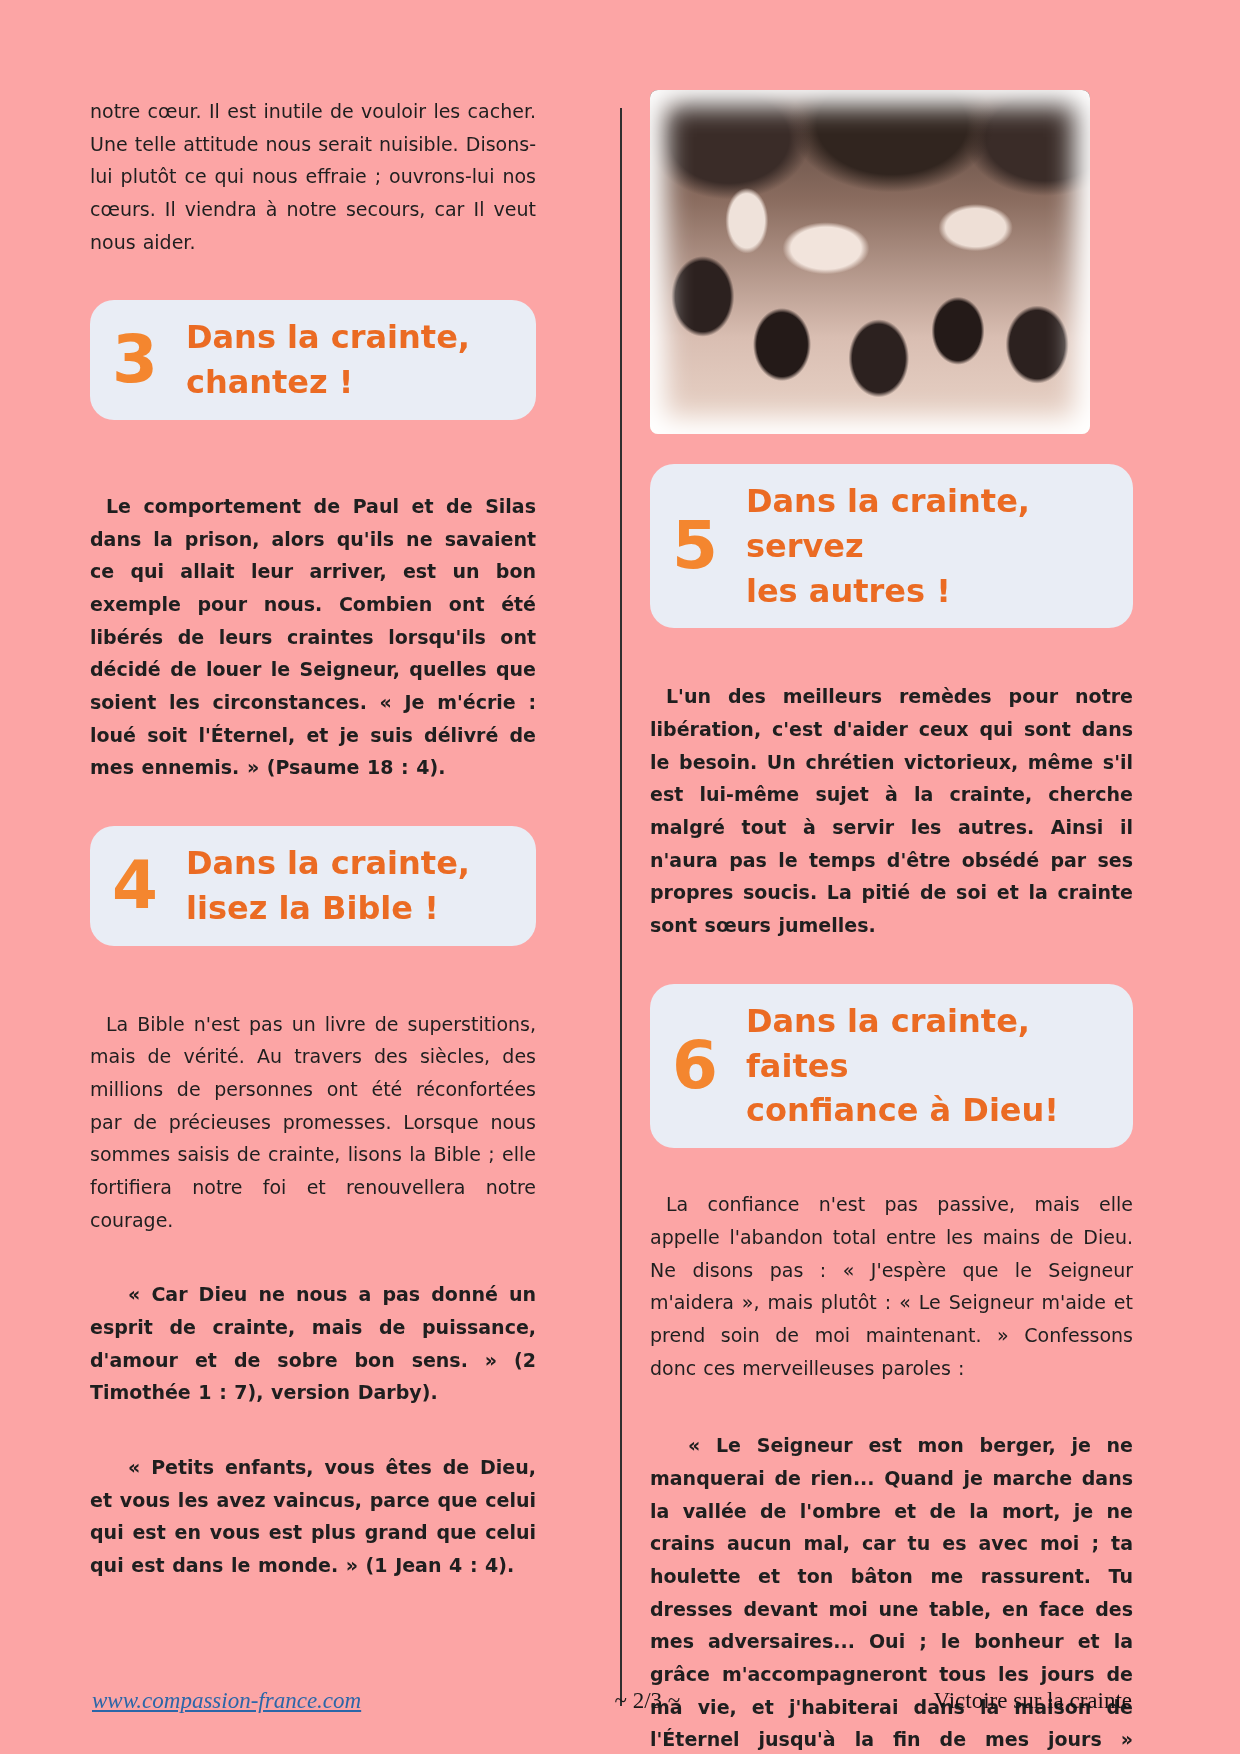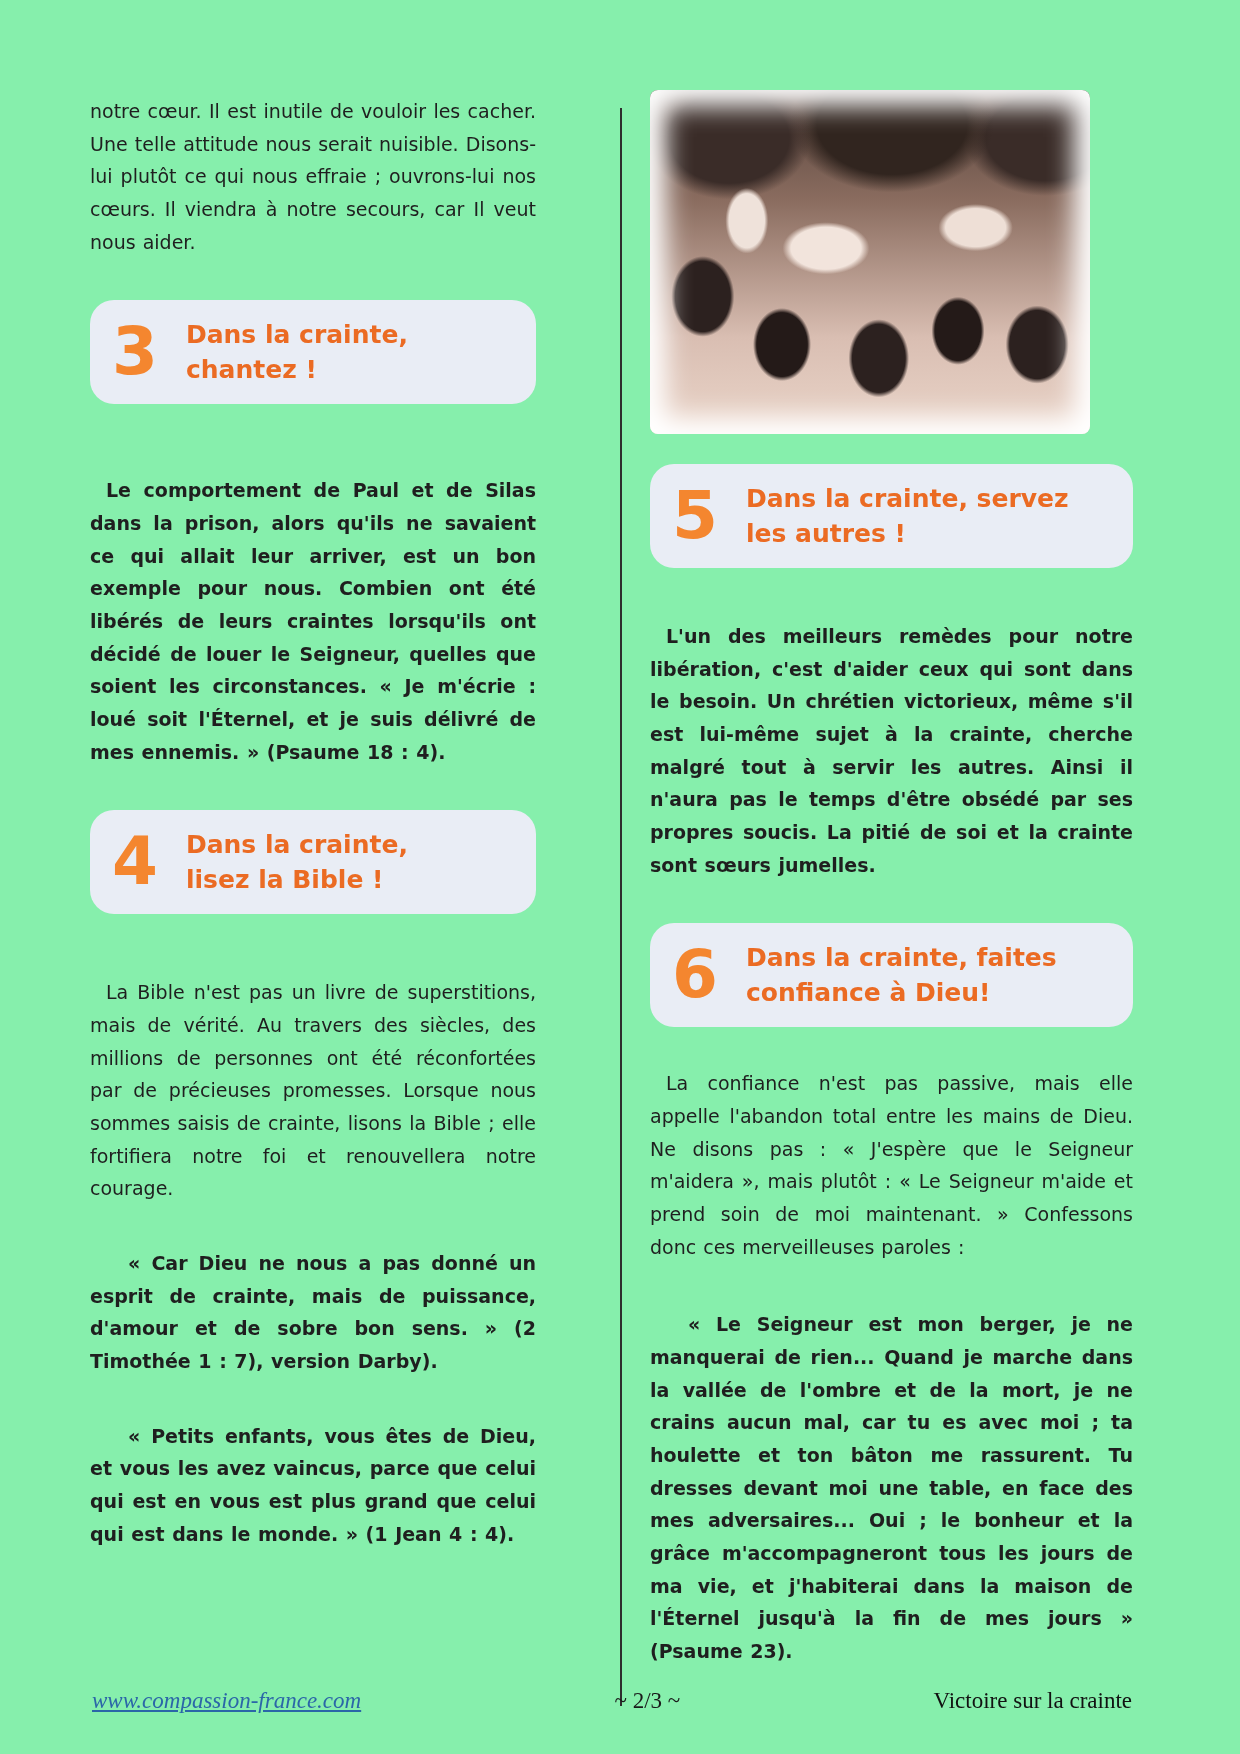--- a/index.html
+++ b/index.html
@@ -1,17 +1,17 @@
 <!DOCTYPE html>
 <html><head>
 <meta charset="utf-8">
 <style>
   html,body { margin:0; padding:0; background:#ffffff; }
   .page {
-    position:relative; width:1240px; height:1754px; background:#86efac;
+    position:relative; width:1240px; height:1754px; background:#fca5a5;
     font-family:"DejaVu Sans","Liberation Sans",sans-serif; overflow:hidden;
   }
   .col-left  { position:absolute; left:90px;  top:95px; width:446px; }
   .col-right { position:absolute; left:650px; top:90px; width:483px; }
   .divider   { position:absolute; left:620px; top:108px; width:2px; height:1598px; background:#2e2e2e; }
 
   p.body {
     font-size:19px; line-height:1.72; color:#1f1f1f;
     text-align:justify; margin:0 0 42px 0; word-spacing:1px;
   }
@@ -23,21 +23,21 @@
   .section-box {
     display:flex; align-items:center; gap:28px;
     background:#E9EDF5; border-radius:24px;
     padding:15px 22px; min-height:74px;
   }
   .box-3 { margin:0 0 70px 0; }
   .box-4 { margin:8px 0 62px 0; }
   .box-5 { margin:0 0 52px 0; }
   .box-6 { margin:10px 0 40px 0; }
   .num   { font-size:66px; font-weight:bold; color:#F4862F; line-height:.85; flex:0 0 auto; }
-  .title { font-size:25px; font-weight:bold; color:#EB6B23; line-height:1.4; }
+  .title { font-size:32px; font-weight:bold; color:#EB6B23; line-height:1.4; }
 
   .photo {
     position:relative; width:440px; height:344px; margin:0 0 30px 0;
     border-radius:8px;
     background:
       radial-gradient(ellipse 70px 42px at 40% 46%, #f2e4dc 0 50%, transparent 62%),
       radial-gradient(ellipse 60px 38px at 74% 40%, #eedfd6 0 50%, transparent 62%),
       radial-gradient(ellipse 34px 52px at 22% 38%, #efe2da 0 52%, transparent 63%),
       radial-gradient(ellipse 50px 64px at 12% 60%, #2c211f 0 55%, transparent 63%),
       radial-gradient(ellipse 46px 58px at 30% 74%, #241a18 0 55%, transparent 63%),

